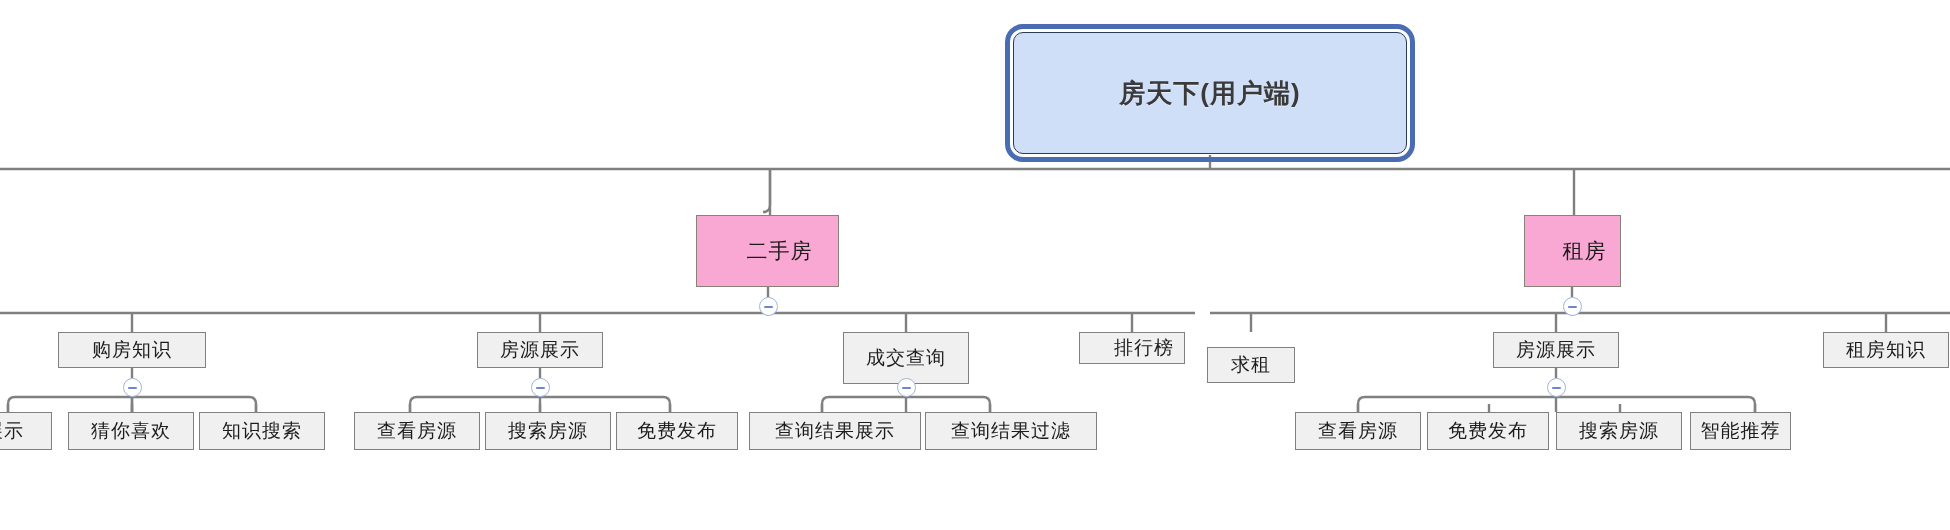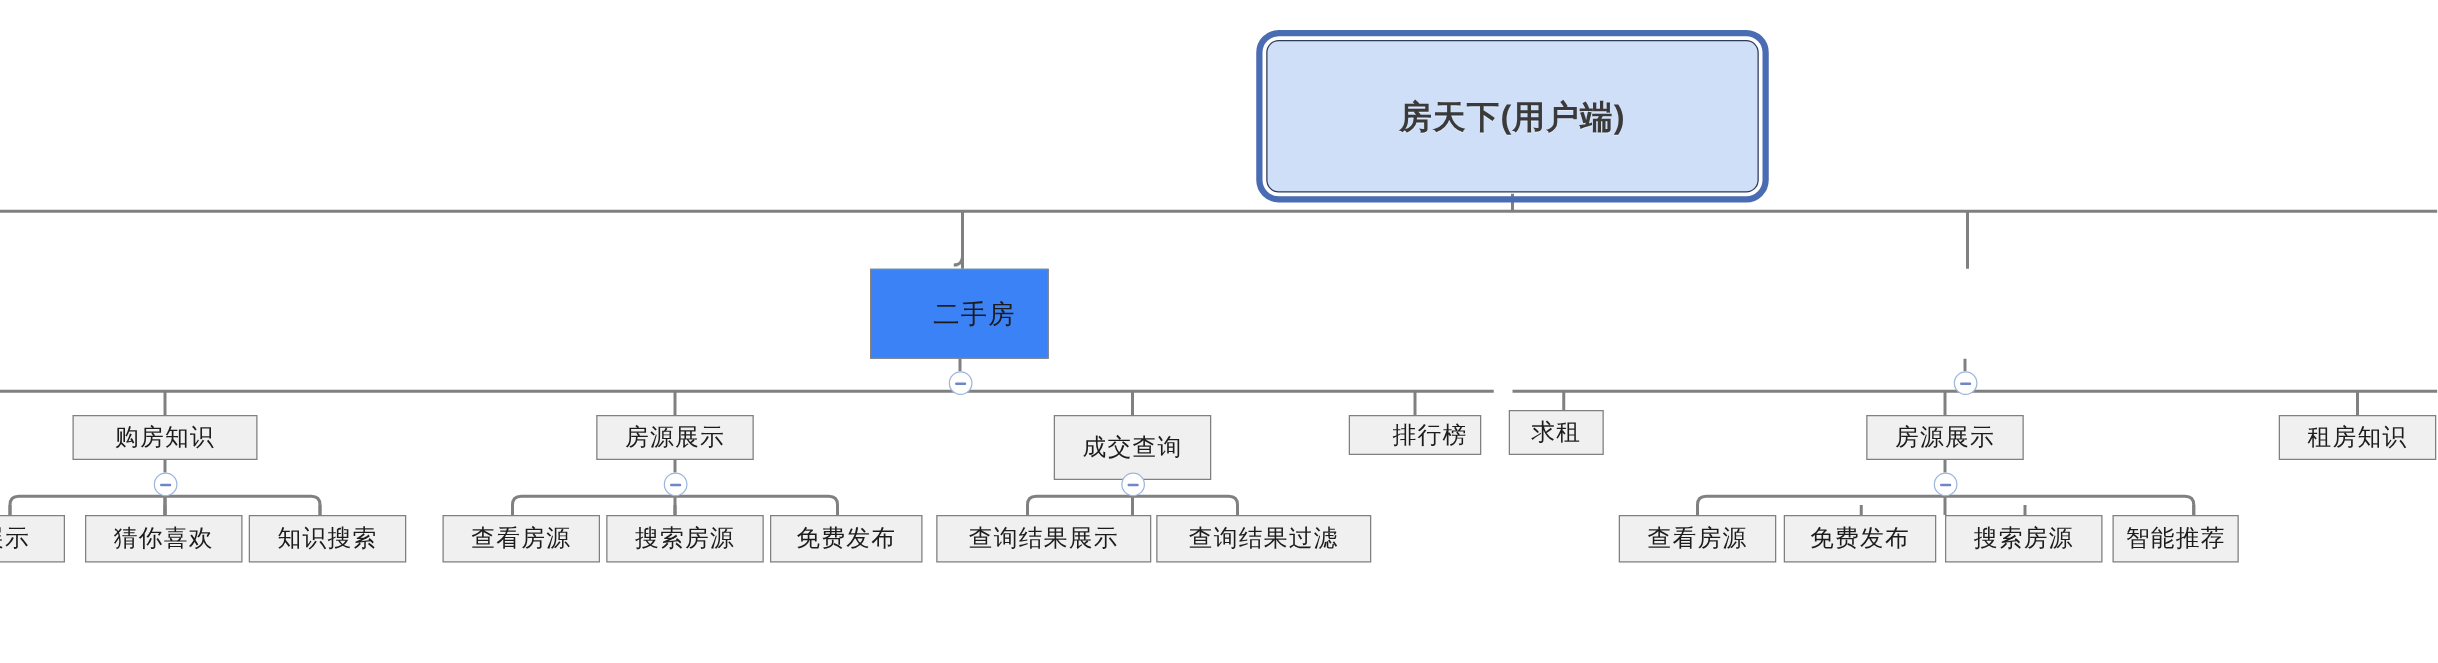--- a/index.html
+++ b/index.html
@@ -39,21 +39,21 @@
     outline:5px solid #4a6cb3;
     outline-offset:3px;
     border-radius:10px;
     font-size:26px;
     font-weight:bold;
     color:#3a3a3a;
     text-shadow:0 1px 0 rgba(255,255,255,.45);
   }
   
   .node.cat{
-    background:#3b82f6;
+    background:#f9a8d4;
     border:1.5px solid #8a8278;
     font-size:21px;
     color:#1c1c1c;
     padding-left:24px;
   }
   
   .node.plain{
     background:#f0f0f0;
     border:1.5px solid #808080;
     font-size:19px;
@@ -149,20 +149,21 @@
     </g>
   </svg>
 
   <div class="node root" style="left:1013px; top:32px; width:394px; height:122px;">房天下(用户端)</div>
 
   <div class="node cat" style="left:696px; top:215px; width:143px; height:72px;">二手房</div>
   <div class="toggle" style="left:759px; top:297px;">
     <span class="bar"></span>
   </div>
 
+  <div class="node cat" style="left:1524px; top:215px; width:97px; height:72px;">租房</div>
   <div class="toggle" style="left:1563px; top:297px;">
     <span class="bar"></span>
   </div>
 
   <div class="node plain" style="left:58px; top:332px; width:148px; height:36px;">购房知识</div>
   <div class="toggle" style="left:123px; top:378px;">
     <span class="bar"></span>
   </div>
 
   <div class="node plain" style="left:477px; top:332px; width:126px; height:36px;">房源展示</div>
@@ -170,21 +171,21 @@
     <span class="bar"></span>
   </div>
 
   <div class="node plain" style="left:843px; top:332px; width:126px; height:52px;">成交查询</div>
   <div class="toggle" style="left:897px; top:378px;">
     <span class="bar"></span>
   </div>
 
   <div class="node plain" style="left:1079px; top:332px; width:106px; height:32px;padding-left:24px;">排行榜</div>
 
-  <div class="node plain" style="left:1207px; top:328px; width:76px; height:36px;">求租</div>
+  <div class="node plain" style="left:1207px; top:347px; width:88px; height:36px;">求租</div>
 
   <div class="node plain" style="left:1493px; top:332px; width:126px; height:36px;">房源展示</div>
   <div class="toggle" style="left:1547px; top:378px;">
     <span class="bar"></span>
   </div>
 
   <div class="node plain" style="left:1823px; top:332px; width:126px; height:36px;">租房知识</div>
 
   <div class="node plain lvl4" style="left:-44px; top:412px; width:96px; height:38px;">展示</div>
 

